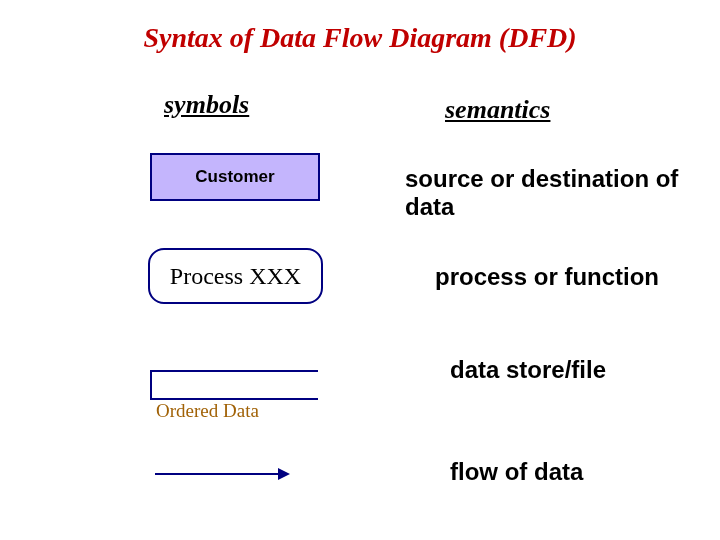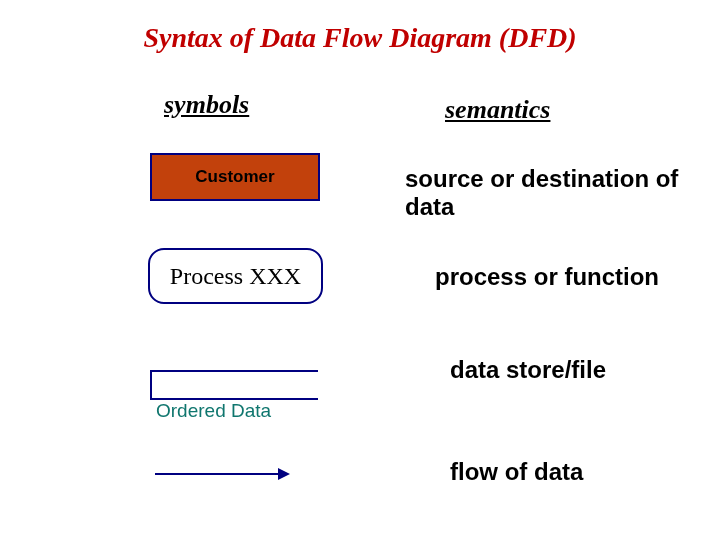--- a/index.html
+++ b/index.html
@@ -31,21 +31,21 @@
     }
     .symbols-header { top: 90px; left: 164px; }
     .semantics-header { top: 95px; left: 445px; }
 
     .symbol-rect {
       position: absolute;
       border: 2px solid #000080;
       display: flex;
       align-items: center;
       justify-content: center;
-      background: #c2410c;
+      background: #c4b5fd;
     }
     .symbol-rounded {
       position: absolute;
       border: 2px solid #000080;
       border-radius: 16px;
       display: flex;
       align-items: center;
       justify-content: center;
       background: #fff;
     }
@@ -63,23 +63,23 @@
       height: 30px;
       border-left: 2px solid #000080;
       border-top: 2px solid #000080;
       border-bottom: 2px solid #000080;
       background: #fff;
     }
     .datastore-label {
       position: absolute;
       top: 400px;
       left: 156px;
-      font-family: Liberation Sans, sans-serif;
+      font-family: Liberation Serif, serif;
       font-size: 19px;
-      color: #0f766e;
+      color: #a16207;
     }
 
     .arrow {
       position: absolute;
       top: 468px;
       left: 155px;
       width: 135px;
       height: 12px;
     }
     .arrow-line {

